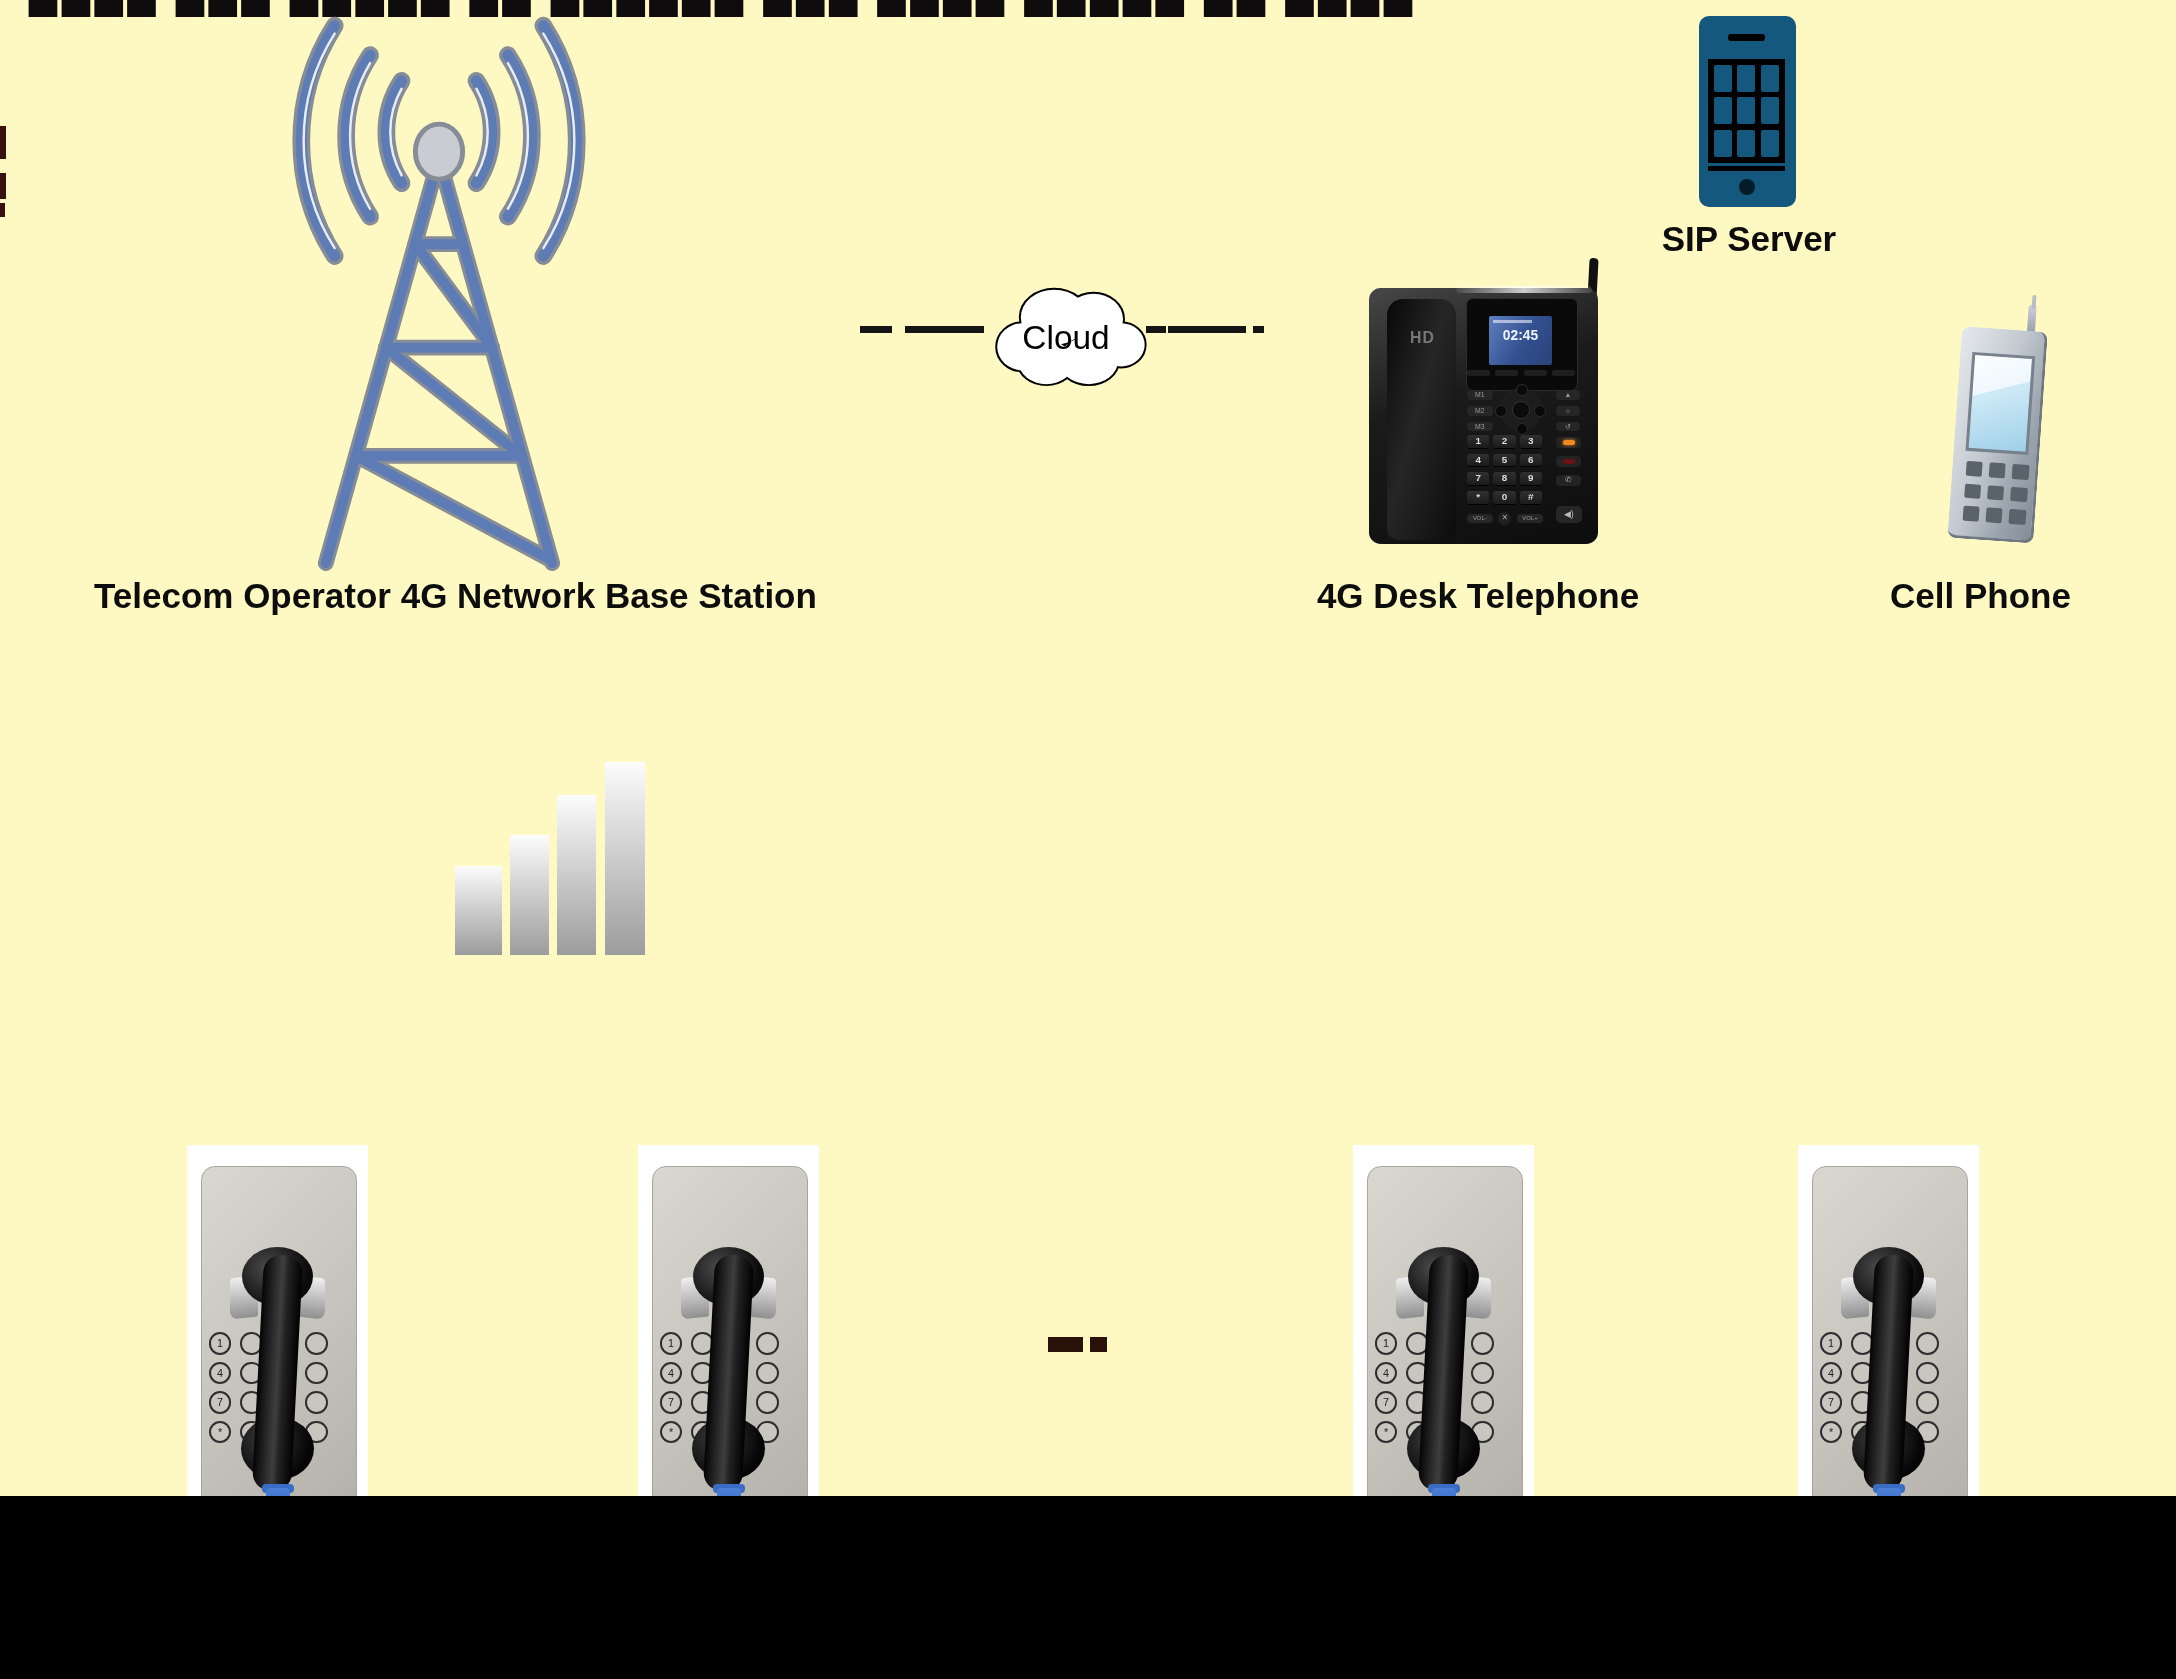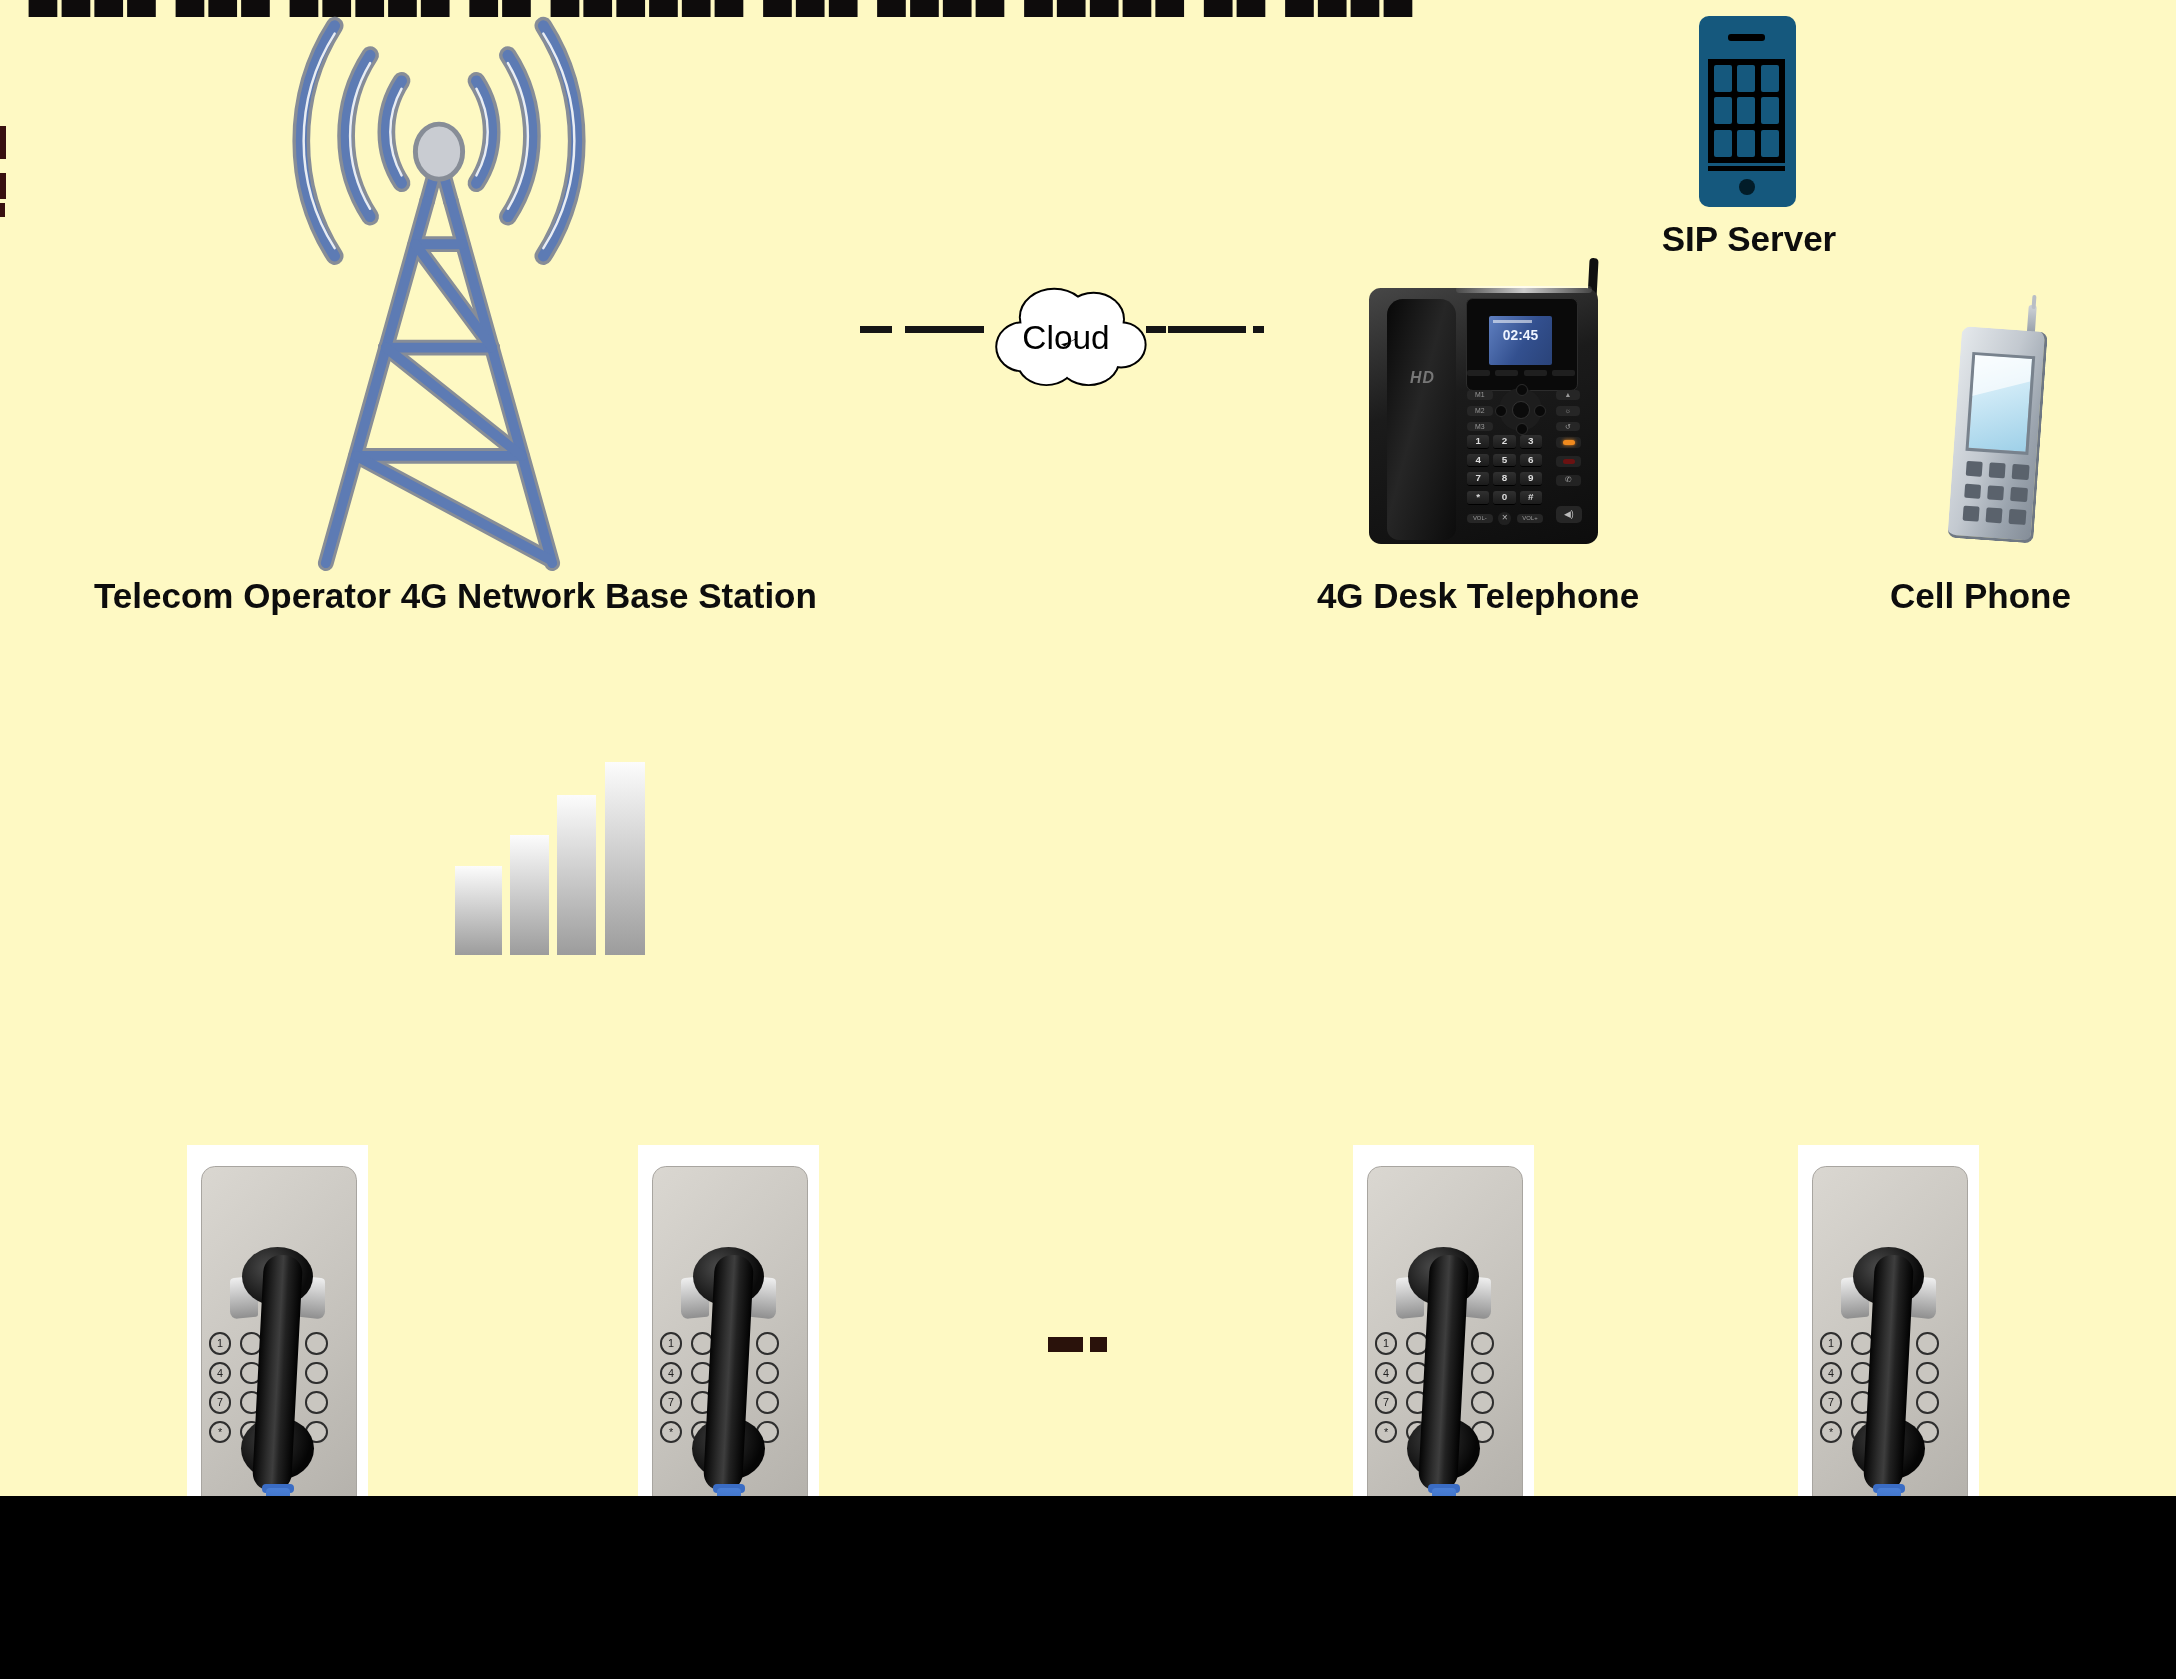--- a/index.html
+++ b/index.html
@@ -46,21 +46,21 @@
   
   #desk-phone{left:1367px;top:258px;width:248px;height:298px;}
   .dp-antenna{left:219px;top:0;width:8.9px;height:138px;background:#101010;transform:rotate(3deg);border-radius:3.9px;}
   .dp-antenna-base{left:214px;top:126px;width:14.8px;height:77px;background:#0c0c0c;border-radius:4.9px;}
   .dp-glare{left:89px;top:27.6px;width:136px;height:7.9px;border-radius:3.9px;
       background:linear-gradient(90deg,rgba(255,255,255,.08),rgba(255,255,255,.75),rgba(255,255,255,.12));}
   .dp-body{left:2px;top:29.6px;width:229px;height:256px;border-radius:11.8px;
       background:linear-gradient(160deg,#474747,#1b1b1b 40%,#0d0d0d);}
   .dp-handset{left:19.7px;top:41px;width:69px;height:241px;border-radius:15.8px 15.8px 11.8px 11.8px;
       background:linear-gradient(105deg,#080808,#262626 45%,#0c0c0c);}
-  .dp-hd{left:43px;top:71px;font-size:15.8px;font-weight:bold;font-style:italic;color:#777;letter-spacing:1px;margin-top:40px;}
+  .dp-hd{left:43px;top:71px;font-size:15.8px;font-weight:bold;color:#777;letter-spacing:1px;}
   .dp-bezel{left:99px;top:40px;width:110px;height:91px;background:#0a0a0a;border:1px solid #2c2c2c;border-radius:6.9px;}
   .dp-screen{left:122px;top:58px;width:63px;height:49px;border-radius:2px;
       background:linear-gradient(120deg,#5f7fc0,#33508f 55%,#2a4379);color:#eef4ff;
       font-size:13.8px;font-weight:bold;text-align:center;padding-top:11.8px;box-sizing:border-box;}
   .dp-status{left:126px;top:62px;width:39px;height:3px;background:rgba(255,255,255,.55);}
   .dp-softkeys{left:100px;top:112px;width:108px;display:flex;gap:5.9px;}
   .dp-softkeys div{width:22.7px;height:5.9px;background:#1f1f1f;border-radius:2px;}
   .dp-nav{left:132px;top:130px;width:43px;height:43px;border-radius:50%;background:#1d1d1d;}
   .dp-nav i{position:absolute;width:9.9px;height:9.9px;border-radius:50%;background:#090909;border:1px solid #2c2c2c;}
   .dp-nav i:nth-child(1){left:16.7px;top:-3.9px;} .dp-nav i:nth-child(2){left:16.7px;bottom:-3.9px;}

